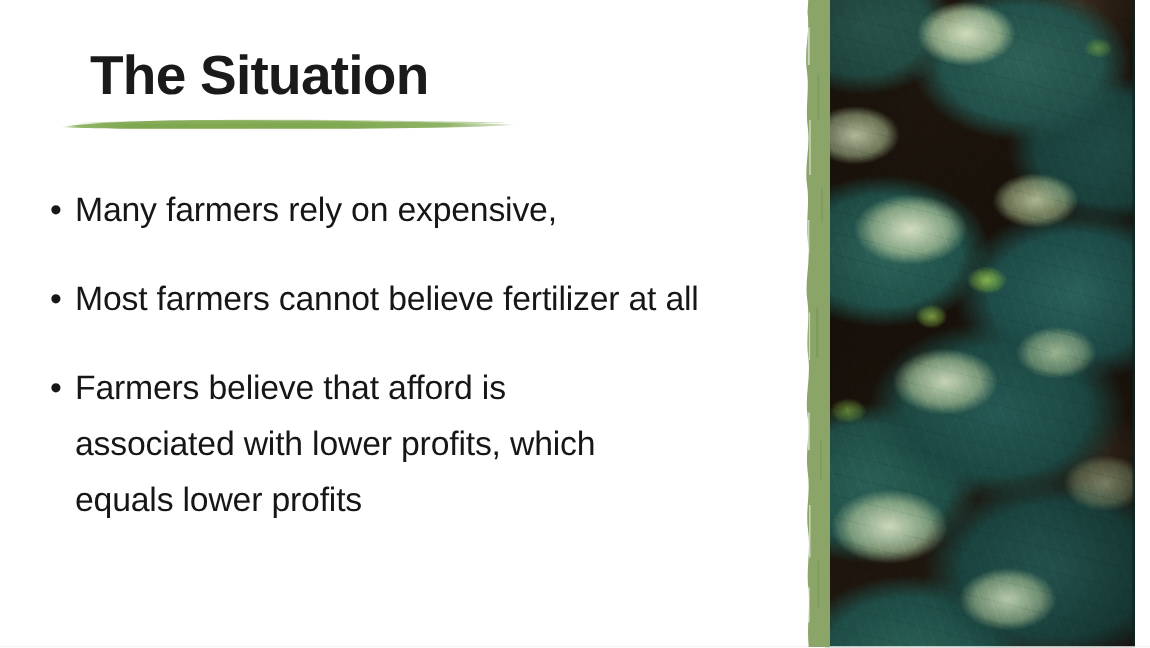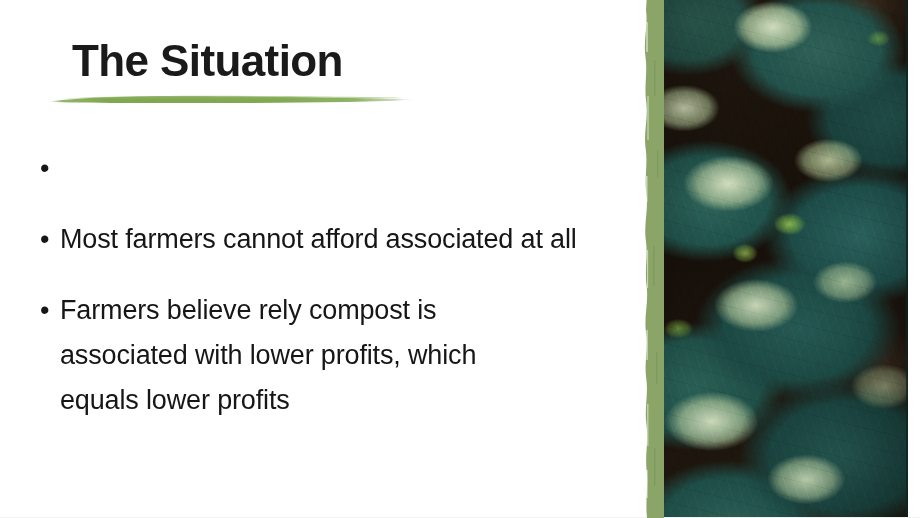--- a/index.html
+++ b/index.html
@@ -149,34 +149,35 @@
                    C330,8.6 286,8.9 236,8.7 C150,8.4 70,9.4 16,8.6 Z" fill="#8cb161" opacity="0.55"></path>
         </svg>
       </div>
     </div>
 
     <div class="bullets">
 
       <div class="bullet">
         <span class="bullet-dot">•</span>
         <span class="bullet-text">
+          <span class="bullet-line">Many farmers rely on expensive,</span>
         </span>
       </div>
 
       <div class="bullet">
         <span class="bullet-dot">•</span>
         <span class="bullet-text">
-          <span class="bullet-line">Most farmers cannot afford associated at all</span>
+          <span class="bullet-line">Most farmers cannot believe fertilizer at all</span>
         </span>
       </div>
 
       <div class="bullet">
         <span class="bullet-dot">•</span>
         <span class="bullet-text">
-          <span class="bullet-line">Farmers believe rely compost is</span>
+          <span class="bullet-line">Farmers believe that afford is</span>
           <span class="bullet-line">associated with lower profits, which</span>
           <span class="bullet-line">equals lower profits</span>
         </span>
       </div>
 
     </div>
   </div>
 
   <div class="photo-panel">
 

